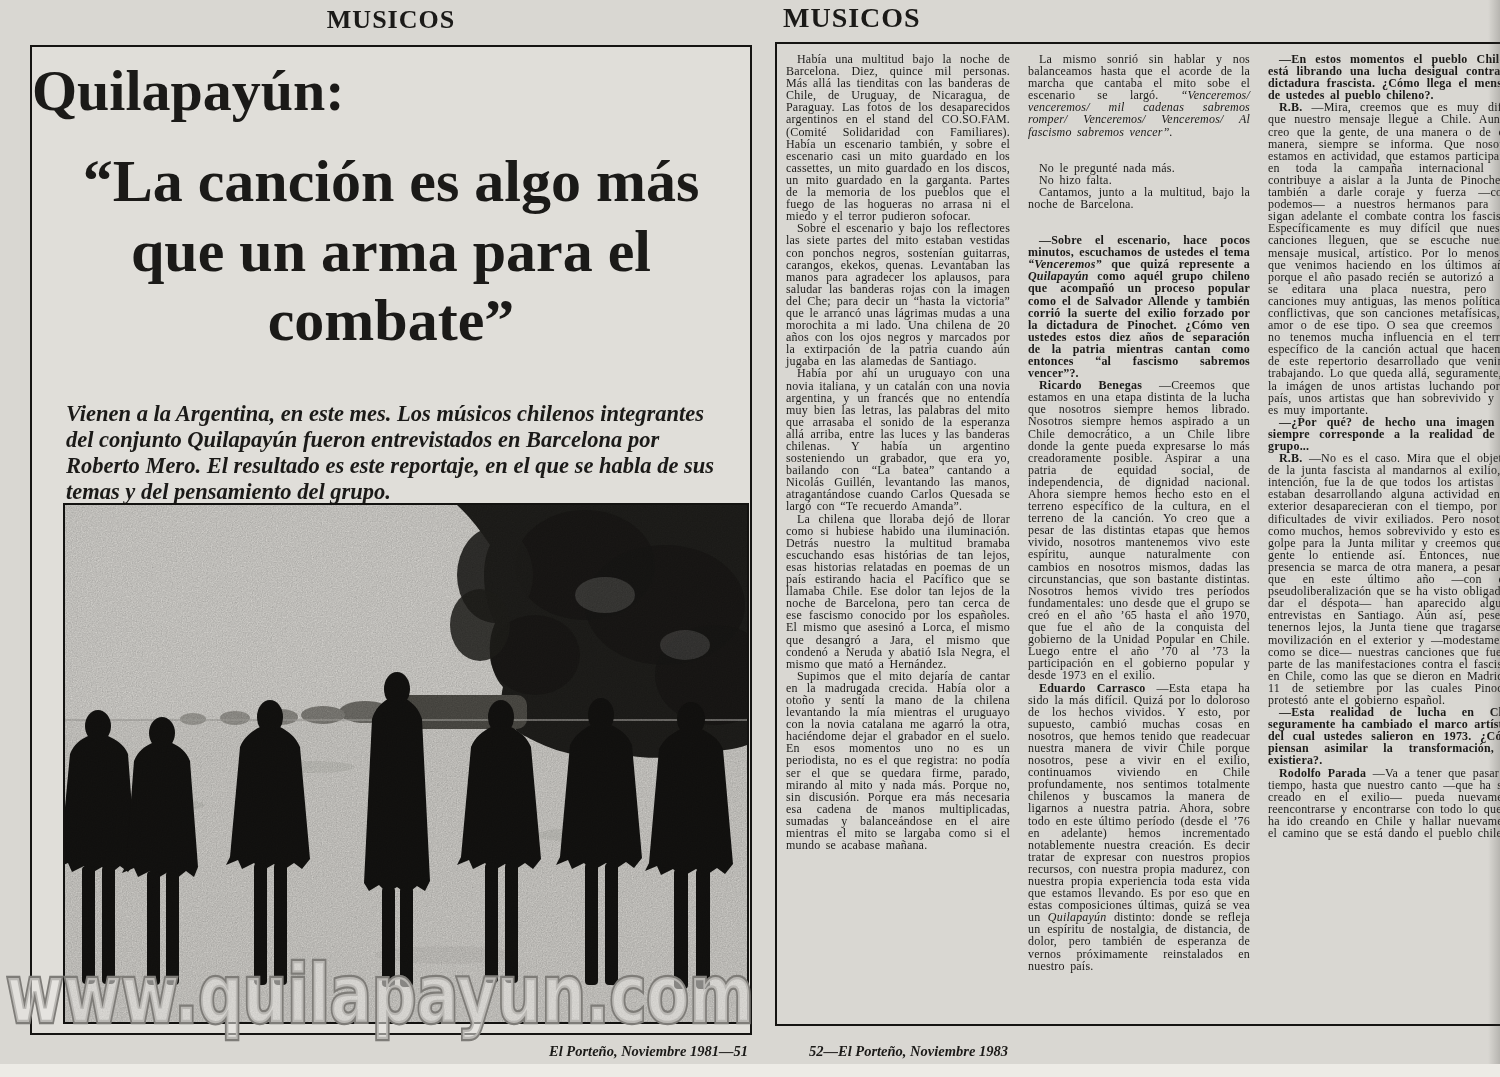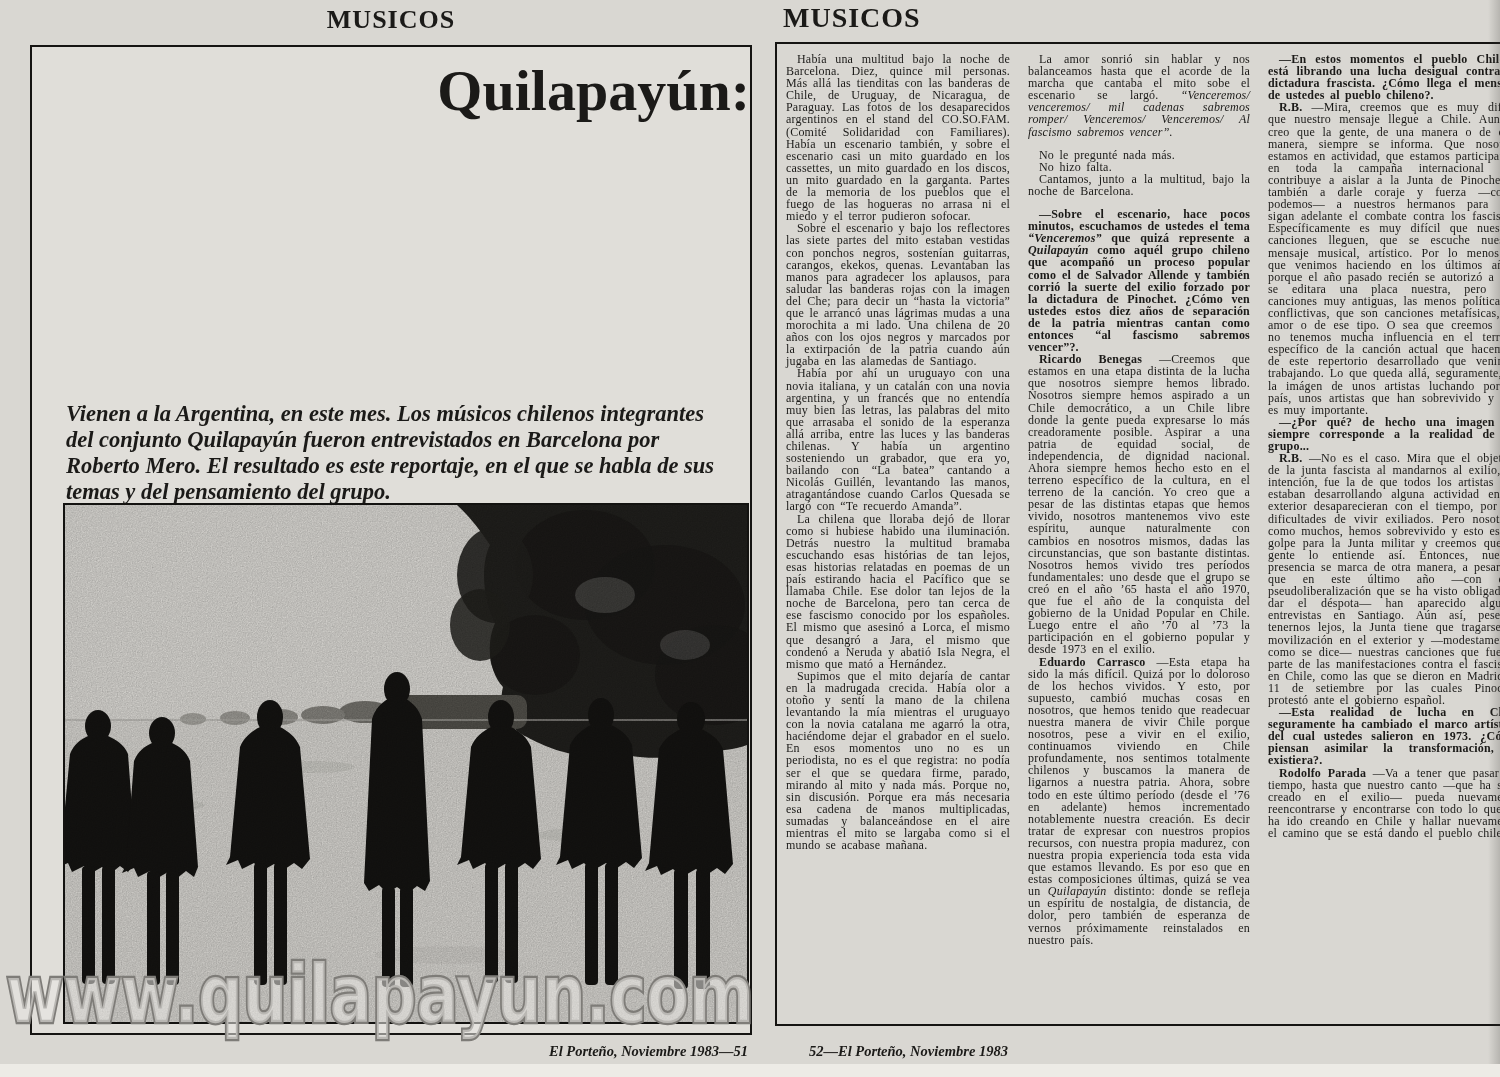--- a/index.html
+++ b/index.html
@@ -13,60 +13,64 @@
     background:var(--paper);
     font-family:"Liberation Serif","DejaVu Serif",serif;color:var(--ink);
   }
   
   .musicos-left{position:absolute;left:30px;top:5px;width:722px;text-align:center;
     font-size:26px;font-weight:bold;letter-spacing:1px;}
   .musicos-right{position:absolute;left:783px;top:2px;font-size:28px;font-weight:bold;letter-spacing:1px;}
   
   .left-box{position:absolute;left:30px;top:45px;width:718px;height:986px;
     border:2px solid #151412;background:var(--paperLight);}
-  .headline1{position:absolute;top:10px;left:0;right:0;text-align:right;
+  .headline1{position:absolute;top:10px;left:0;right:0;text-align:left;
     font-size:58px;font-weight:bold;}
   .headline2{position:absolute;top:100px;left:0;right:0;text-align:center;
     font-size:60px;font-weight:bold;line-height:1.16;}
   .intro{position:absolute;top:354px;left:34px;right:34px;text-align:left;
     font-style:italic;font-weight:bold;font-size:22.5px;line-height:26px;}
   .photo{position:absolute;left:31px;top:456px;width:682px;height:517px;
     border:2px solid #131210;background:var(--photoField);}
   .photo svg{display:block;}
   .watermark{position:absolute;left:-6px;top:938px;width:780px;height:139px;pointer-events:none;}
   
   .right-box{position:absolute;left:775px;top:42px;width:760px;height:984px;
     border:2px solid #151412;padding:9px 0 0 9px;box-sizing:border-box;}
   .cols{display:flex;gap:18px;}
   .col{width:224px;flex:0 0 auto;
     font-size:12px;line-height:12.1px;text-align:justify;
     letter-spacing:0.2px;word-spacing:2.2px;}
   .col-2{width:222px;}
   .col-3{width:250px;}
   .para{margin:0;text-indent:11px;}
   .para.q{font-weight:bold;}
-  .para.sp{margin-top:11px;}
+  .para.sp{margin-top:24px;}
   .para span.b{font-weight:bold;}
   .para span.i{font-style:italic;}
   
   .footer-left{position:absolute;left:430px;top:1043px;width:318px;text-align:right;
     font-style:italic;font-weight:bold;font-size:14.5px;}
   .footer-right{position:absolute;left:809px;top:1043px;font-style:italic;font-weight:bold;font-size:14.5px;}
   
   .edge-shadow{position:absolute;right:0;top:0;width:12px;height:100%;
     background:linear-gradient(to right,rgba(0,0,0,0),rgba(60,58,55,0.22));}
   .bottom-strip{position:absolute;left:0;bottom:0;width:100%;height:13px;background:#edebe6;}
 </style>
 </head>
 <body>
 
 <div class="musicos-left">MUSICOS</div>
 
 <div class="left-box">
   <div class="headline1">Quilapayún:</div>
+  <div class="headline2">
+    <div>“La canción es algo más</div>
+    <div>que un arma para el combate”</div>
+  </div>
   <div class="intro">Vienen a la Argentina, en este mes. Los músicos chilenos integrantes del conjunto Quilapayún fueron entrevistados en Barcelona por Roberto Mero. El resultado es este reportaje, en el que se habla de sus temas y del pensamiento del grupo.</div>
 
   <div class="photo">
     <svg width="682" height="517" viewBox="0 0 682 517">
       <defs>
         <filter id="grain" x="0" y="0" width="100%" height="100%">
           <feTurbulence type="fractalNoise" baseFrequency="0.8" numOctaves="2" result="n"></feTurbulence>
           <feColorMatrix in="n" type="matrix" values="0 0 0 0 0  0 0 0 0 0  0 0 0 0 0  0.25 0.25 0.25 0 0"></feColorMatrix>
           <feComposite operator="over" in2="SourceGraphic"></feComposite>
         </filter>
@@ -145,35 +149,35 @@
     </svg>
   </div>
 </div>
 
 <div class="watermark">
   <svg width="780" height="139" viewBox="0 0 780 139">
     <text x="12" y="84" textLength="748" lengthAdjust="spacingAndGlyphs" font-family="DejaVu Sans, sans-serif" font-weight="bold" font-size="80" fill="rgba(234,232,227,0.55)" stroke="#7e7c78" stroke-width="4.5" paint-order="stroke">www.quilapayun.com</text>
   </svg>
 </div>
 
-<div class="footer-left">El Porteño, Noviembre 1983—51</div>
+<div class="footer-left">El Porteño, Noviembre 1981—51</div>
 
 <div class="musicos-right">MUSICOS</div>
 
 <div class="right-box">
   <div class="cols">
     <div class="col col-1">
         <p class="para"><span>Había una multitud bajo la noche de Barcelona. Diez, quince mil personas. Más allá las tienditas con las banderas de Chile, de Uruguay, de Nicaragua, de Paraguay. Las fotos de los desaparecidos argentinos en el stand del CO.SO.FAM. (Comité Solidaridad con Familiares). Había un escenario también, y sobre el escenario casi un mito guardado en los cassettes, un mito guardado en los discos, un mito guardado en la garganta. Partes de la memoria de los pueblos que el fuego de las hogueras no arrasa ni el miedo y el terror pudieron sofocar.</span></p>
         <p class="para"><span>Sobre el escenario y bajo los reflectores las siete partes del mito estaban vestidas con ponchos negros, sostenían guitarras, carangos, ekekos, quenas. Levantaban las manos para agradecer los aplausos, para saludar las banderas rojas con la imagen del Che; para decir un “hasta la victoria” que le arrancó unas lágrimas mudas a una morochita a mi lado. Una chilena de 20 años con los ojos negros y marcados por la extirpación de la patria cuando aún jugaba en las alamedas de Santiago.</span></p>
         <p class="para"><span>Había por ahí un uruguayo con una novia italiana, y un catalán con una novia argentina, y un francés que no entendía muy bien las letras, las palabras del mito que arrasaba el sonido de la esperanza allá arriba, entre las luces y las banderas chilenas. Y había un argentino sosteniendo un grabador, que era yo, bailando con “La batea” cantando a Nicolás Guillén, levantando las manos, atragantándose cuando Carlos Quesada se largó con “Te recuerdo Amanda”.</span></p>
         <p class="para"><span>La chilena que lloraba dejó de llorar como si hubiese habido una iluminación. Detrás nuestro la multitud bramaba escuchando esas histórias de tan lejos, esas historias relatadas en poemas de un país estirando hacia el Pacífico que se llamaba Chile. Ese dolor tan lejos de la noche de Barcelona, pero tan cerca de ese fascismo conocido por los españoles. El mismo que asesinó a Lorca, el mismo que desangró a Jara, el mismo que condenó a Neruda y abatió Isla Negra, el mismo que mató a Hernández.</span></p>
         <p class="para"><span>Supimos que el mito dejaría de cantar en la madrugada crecida. Había olor a otoño y sentí la mano de la chilena levantando la mía mientras el uruguayo con la novia catalana me agarró la otra, haciéndome dejar el grabador en el suelo. En esos momentos uno no es un periodista, no es el que registra: no podía ser el que se quedara firme, parado, mirando al mito y nada más. Porque no, sin discusión. Porque era más necesaria esa cadena de manos multiplicadas, sumadas y balanceándose en el aire mientras el mito se largaba como si el mundo se acabase mañana.</span></p>
       </div>
     <div class="col col-2">
-        <p class="para"><span>La amor sonrió sin hablar y nos balanceamos hasta que el acorde de la marcha que cantaba el mito sobe el escenario se largó. </span><span class="i">“Venceremos/ venceremos/ mil cadenas sabremos romper/ Venceremos/ Venceremos/ Al fascismo sabremos vencer”.</span></p>
+        <p class="para"><span>La mismo sonrió sin hablar y nos balanceamos hasta que el acorde de la marcha que cantaba el mito sobe el escenario se largó. </span><span class="i">“Venceremos/ venceremos/ mil cadenas sabremos romper/ Venceremos/ Venceremos/ Al fascismo sabremos vencer”.</span></p>
         <p class="para sp"><span>No le pregunté nada más.</span></p>
         <p class="para"><span>No hizo falta.</span></p>
         <p class="para"><span>Cantamos, junto a la multitud, bajo la noche de Barcelona.</span></p>
         <p class="para q sp"><span>—Sobre el escenario, hace pocos minutos, escuchamos de ustedes el tema </span><span class="i">“Venceremos”</span><span> que quizá represente a </span><span class="i">Quilapayún</span><span> como aquél grupo chileno que acompañó un proceso popular como el de Salvador Allende y también corrió la suerte del exilio forzado por la dictadura de Pinochet. ¿Cómo ven ustedes estos diez años de separación de la patria mientras cantan como entonces “al fascismo sabremos vencer”?.</span></p>
         <p class="para"><span class="b">Ricardo Benegas</span><span> —Creemos que estamos en una etapa distinta de la lucha que nosotros siempre hemos librado. Nosotros siempre hemos aspirado a un Chile democrático, a un Chile libre donde la gente pueda expresarse lo más creadoramente posible. Aspirar a una patria de equidad social, de independencia, de dignidad nacional. Ahora siempre hemos hecho esto en el terreno específico de la cultura, en el terreno de la canción. Yo creo que a pesar de las distintas etapas que hemos vivido, nosotros mantenemos vivo este espíritu, aunque naturalmente con cambios en nosotros mismos, dadas las circunstancias, que son bastante distintas. Nosotros hemos vivido tres períodos fundamentales: uno desde que el grupo se creó en el año ’65 hasta el año 1970, que fue el año de la conquista del gobierno de la Unidad Popular en Chile. Luego entre el año ’70 al ’73 la participación en el gobierno popular y desde 1973 en el exilio.</span></p>
         <p class="para"><span class="b">Eduardo Carrasco</span><span> —Esta etapa ha sido la más difícil. Quizá por lo doloroso de los hechos vividos. Y esto, por supuesto, cambió muchas cosas en nosotros, que hemos tenido que readecuar nuestra manera de vivir Chile porque nosotros, pese a vivir en el exilio, continuamos viviendo en Chile profundamente, nos sentimos totalmente chilenos y buscamos la manera de ligarnos a nuestra patria. Ahora, sobre todo en este último período (desde el ’76 en adelante) hemos incrementado notablemente nuestra creación. Es decir tratar de expresar con nuestros propios recursos, con nuestra propia madurez, con nuestra propia experiencia toda esta vida que estamos llevando. Es por eso que en estas composiciones últimas, quizá se vea un </span><span class="i">Quilapayún</span><span> distinto: donde se refleja un espíritu de nostalgia, de distancia, de dolor, pero también de esperanza de vernos próximamente reinstalados en nuestro país.</span></p>
       </div>
     <div class="col col-3">
         <p class="para q"><span>—En estos momentos el pueblo Chileno está librando una lucha desigual contra la dictadura frascista. ¿Cómo llega el mensaje de ustedes al pueblo chileno?.</span></p>
         <p class="para"><span class="b">R.B.</span><span> —Mira, creemos que es muy difícil que nuestro mensaje llegue a Chile. Aunque creo que la gente, de una manera o de otra manera, siempre se informa. Que nosotros estamos en actividad, que estamos participando en toda la campaña internacional que contribuye a aislar a la Junta de Pinochet y también a darle coraje y fuerza —como podemos— a nuestros hermanos para que sigan adelante el combate contra los fascistas. Específicamente es muy difícil que nuestras canciones lleguen, que se escuche nuestro mensaje musical, artístico. Por lo menos lo que venimos haciendo en los últimos años; porque el año pasado recién se autorizó a que se editara una placa nuestra, pero con canciones muy antiguas, las menos políticas y conflictivas, que son canciones metafísicas, de amor o de ese tipo. O sea que creemos que no tenemos mucha influencia en el terreno específico de la canción actual que hacemos, de este repertorio desarrollado que venimos trabajando. Lo que queda allá, seguramente, es la imágen de unos artistas luchando por el país, unos artistas que han sobrevivido y eso es muy importante.</span></p>

